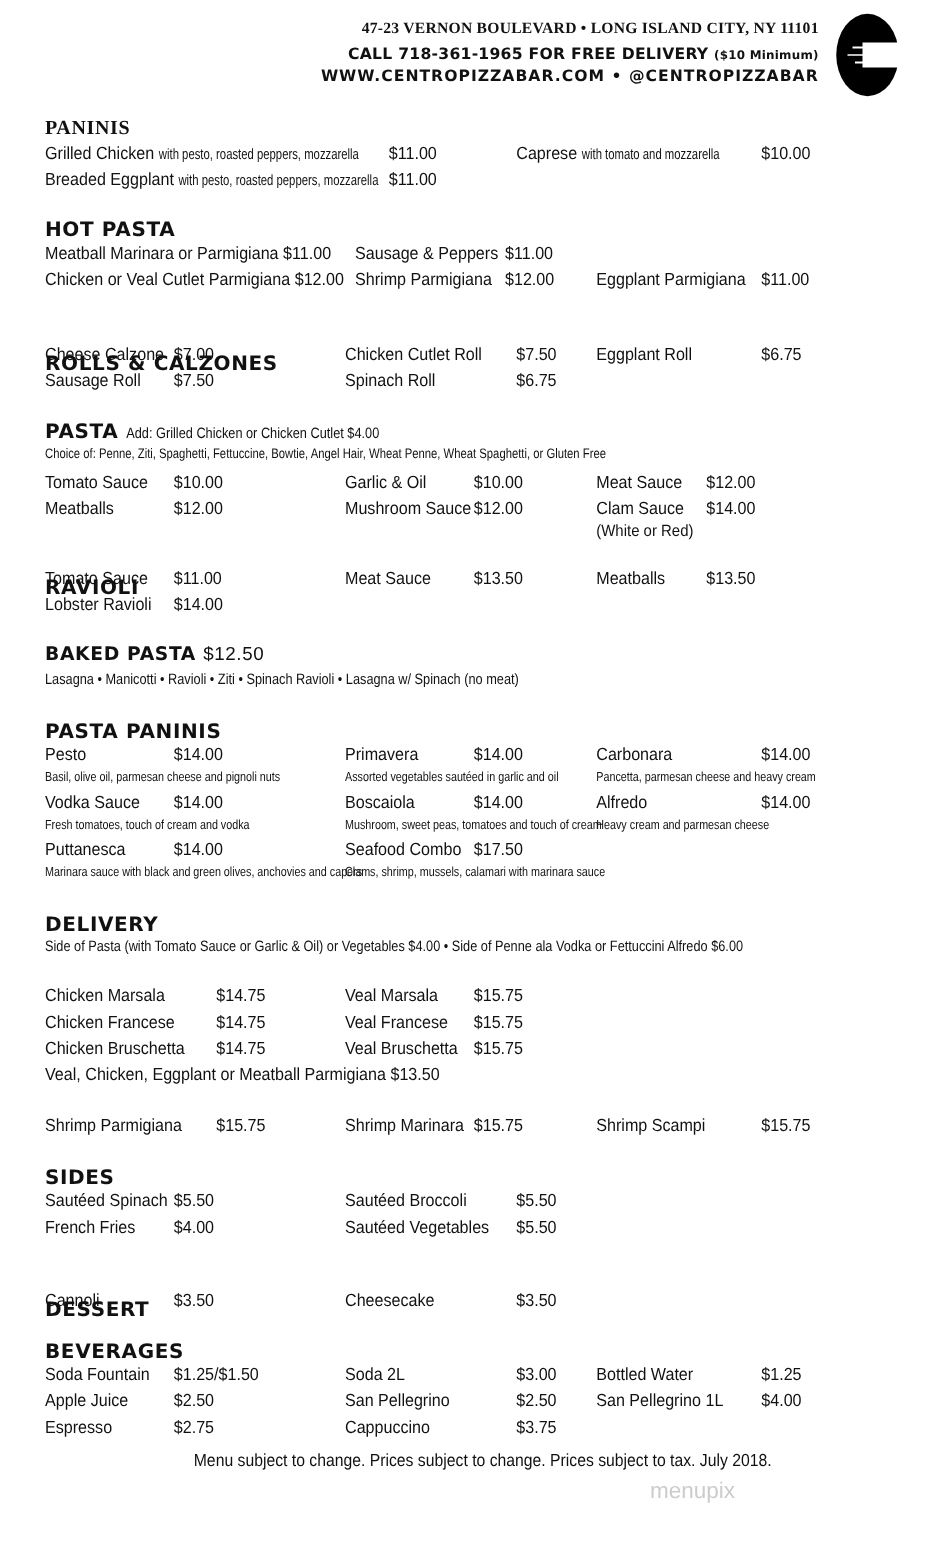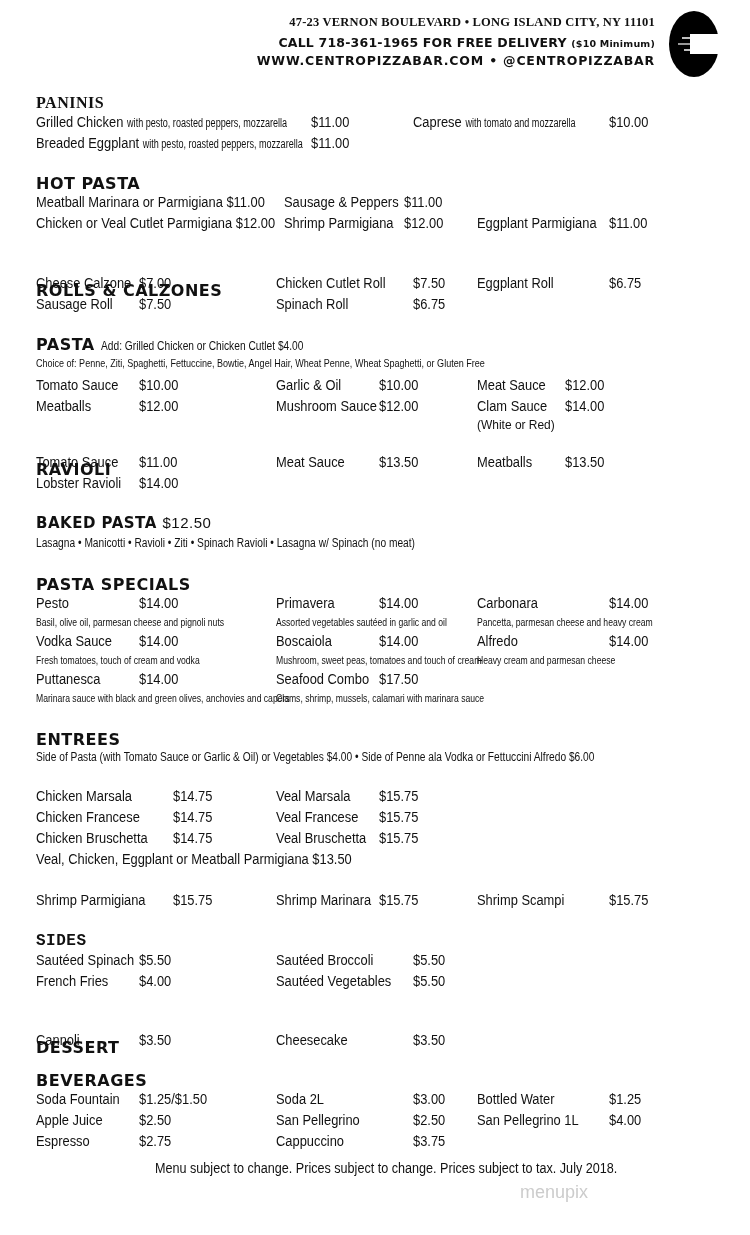--- a/index.html
+++ b/index.html
@@ -81,21 +81,21 @@
 <div class="abs it" style="left:276px;top:454px;">Meat Sauce</div>
 <div class="abs it" style="left:379px;top:454px;">$13.50</div>
 <div class="abs it" style="left:477px;top:454px;">Meatballs</div>
 <div class="abs it" style="left:565px;top:454px;">$13.50</div>
 <div class="abs it" style="left:36px;top:475px;">Lobster Ravioli</div>
 <div class="abs it" style="left:139px;top:475px;">$14.00</div>
 
 <div class="abs sec" style="left:36px;top:514px;font-size:15px;"><span>BAKED PASTA</span> <span style="font-family:'Liberation Sans',sans-serif;font-weight:normal;font-size:15px;">$12.50</span></div>
 <div class="abs note" style="left:36px;top:536px;">Lasagna • Manicotti • Ravioli • Ziti • Spinach Ravioli • Lasagna w/ Spinach (no meat)</div>
 
-<div class="abs sec" style="left:36px;top:575px;">PASTA SPECIALS</div>
+<div class="abs sec" style="left:36px;top:575px;">PASTA PANINIS</div>
 <div class="abs it" style="left:36px;top:595px;">Pesto</div>
 <div class="abs it" style="left:139px;top:595px;">$14.00</div>
 <div class="abs desc" style="left:36px;top:616px;">Basil, olive oil, parmesan cheese and pignoli nuts</div>
 <div class="abs it" style="left:276px;top:595px;">Primavera</div>
 <div class="abs it" style="left:379px;top:595px;">$14.00</div>
 <div class="abs desc" style="left:276px;top:616px;">Assorted vegetables sautéed in garlic and oil</div>
 <div class="abs it" style="left:477px;top:595px;">Carbonara</div>
 <div class="abs it" style="left:609px;top:595px;">$14.00</div>
 <div class="abs desc" style="left:477px;top:616px;">Pancetta, parmesan cheese and heavy cream</div>
 
@@ -109,21 +109,21 @@
 <div class="abs it" style="left:609px;top:633px;">$14.00</div>
 <div class="abs desc" style="left:477px;top:654px;">Heavy cream and parmesan cheese</div>
 
 <div class="abs it" style="left:36px;top:671px;">Puttanesca</div>
 <div class="abs it" style="left:139px;top:671px;">$14.00</div>
 <div class="abs desc" style="left:36px;top:692px;">Marinara sauce with black and green olives, anchovies and capers</div>
 <div class="abs it" style="left:276px;top:671px;">Seafood Combo</div>
 <div class="abs it" style="left:379px;top:671px;">$17.50</div>
 <div class="abs desc" style="left:276px;top:692px;">Clams, shrimp, mussels, calamari with marinara sauce</div>
 
-<div class="abs sec" style="left:36px;top:730px;">ENTREES</div>
+<div class="abs sec" style="left:36px;top:730px;">DELIVERY</div>
 <div class="abs note" style="left:36px;top:750px;">Side of Pasta (with Tomato Sauce or Garlic &amp; Oil) or Vegetables $4.00 • Side of Penne ala Vodka or Fettuccini Alfredo $6.00</div>
 <div class="abs it" style="left:36px;top:788px;">Chicken Marsala</div>
 <div class="abs it" style="left:173px;top:788px;">$14.75</div>
 <div class="abs it" style="left:276px;top:788px;">Veal Marsala</div>
 <div class="abs it" style="left:379px;top:788px;">$15.75</div>
 <div class="abs it" style="left:36px;top:809px;">Chicken Francese</div>
 <div class="abs it" style="left:173px;top:809px;">$14.75</div>
 <div class="abs it" style="left:276px;top:809px;">Veal Francese</div>
 <div class="abs it" style="left:379px;top:809px;">$15.75</div>
 <div class="abs it" style="left:36px;top:830px;">Chicken Bruschetta</div>
@@ -131,21 +131,21 @@
 <div class="abs it" style="left:276px;top:830px;">Veal Bruschetta</div>
 <div class="abs it" style="left:379px;top:830px;">$15.75</div>
 <div class="abs it" style="left:36px;top:851px;">Veal, Chicken, Eggplant or Meatball Parmigiana $13.50</div>
 <div class="abs it" style="left:36px;top:892px;">Shrimp Parmigiana</div>
 <div class="abs it" style="left:173px;top:892px;">$15.75</div>
 <div class="abs it" style="left:276px;top:892px;">Shrimp Marinara</div>
 <div class="abs it" style="left:379px;top:892px;">$15.75</div>
 <div class="abs it" style="left:477px;top:892px;">Shrimp Scampi</div>
 <div class="abs it" style="left:609px;top:892px;">$15.75</div>
 
-<div class="abs sec" style="left:36px;top:932px;font-family:Liberation Mono, monospace;">SIDES</div>
+<div class="abs sec" style="left:36px;top:932px;">SIDES</div>
 <div class="abs it" style="left:36px;top:952px;">Sautéed Spinach</div>
 <div class="abs it" style="left:139px;top:952px;">$5.50</div>
 <div class="abs it" style="left:276px;top:952px;">Sautéed Broccoli</div>
 <div class="abs it" style="left:413px;top:952px;">$5.50</div>
 <div class="abs it" style="left:36px;top:973px;">French Fries</div>
 <div class="abs it" style="left:139px;top:973px;">$4.00</div>
 <div class="abs it" style="left:276px;top:973px;">Sautéed Vegetables</div>
 <div class="abs it" style="left:413px;top:973px;">$5.50</div>
 
 <div class="abs sec" style="left:36px;top:1012px;margin-top:26px;">DESSERT</div>

